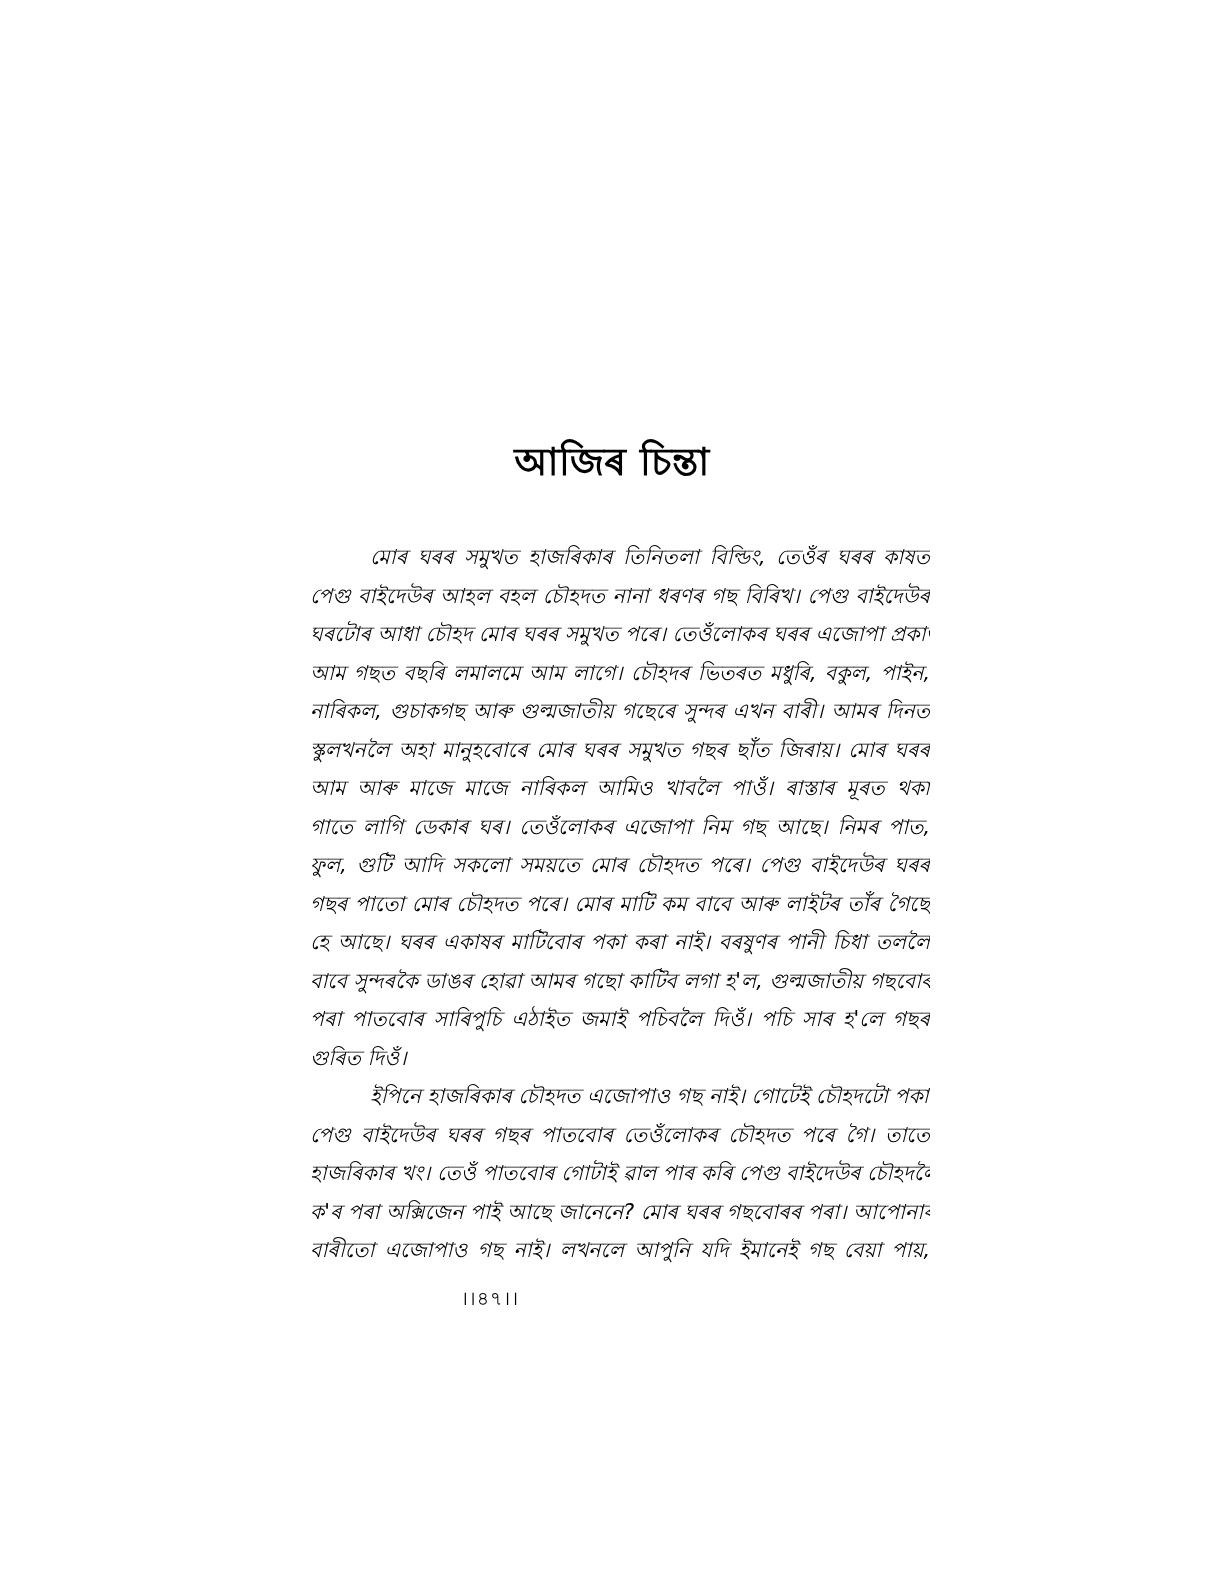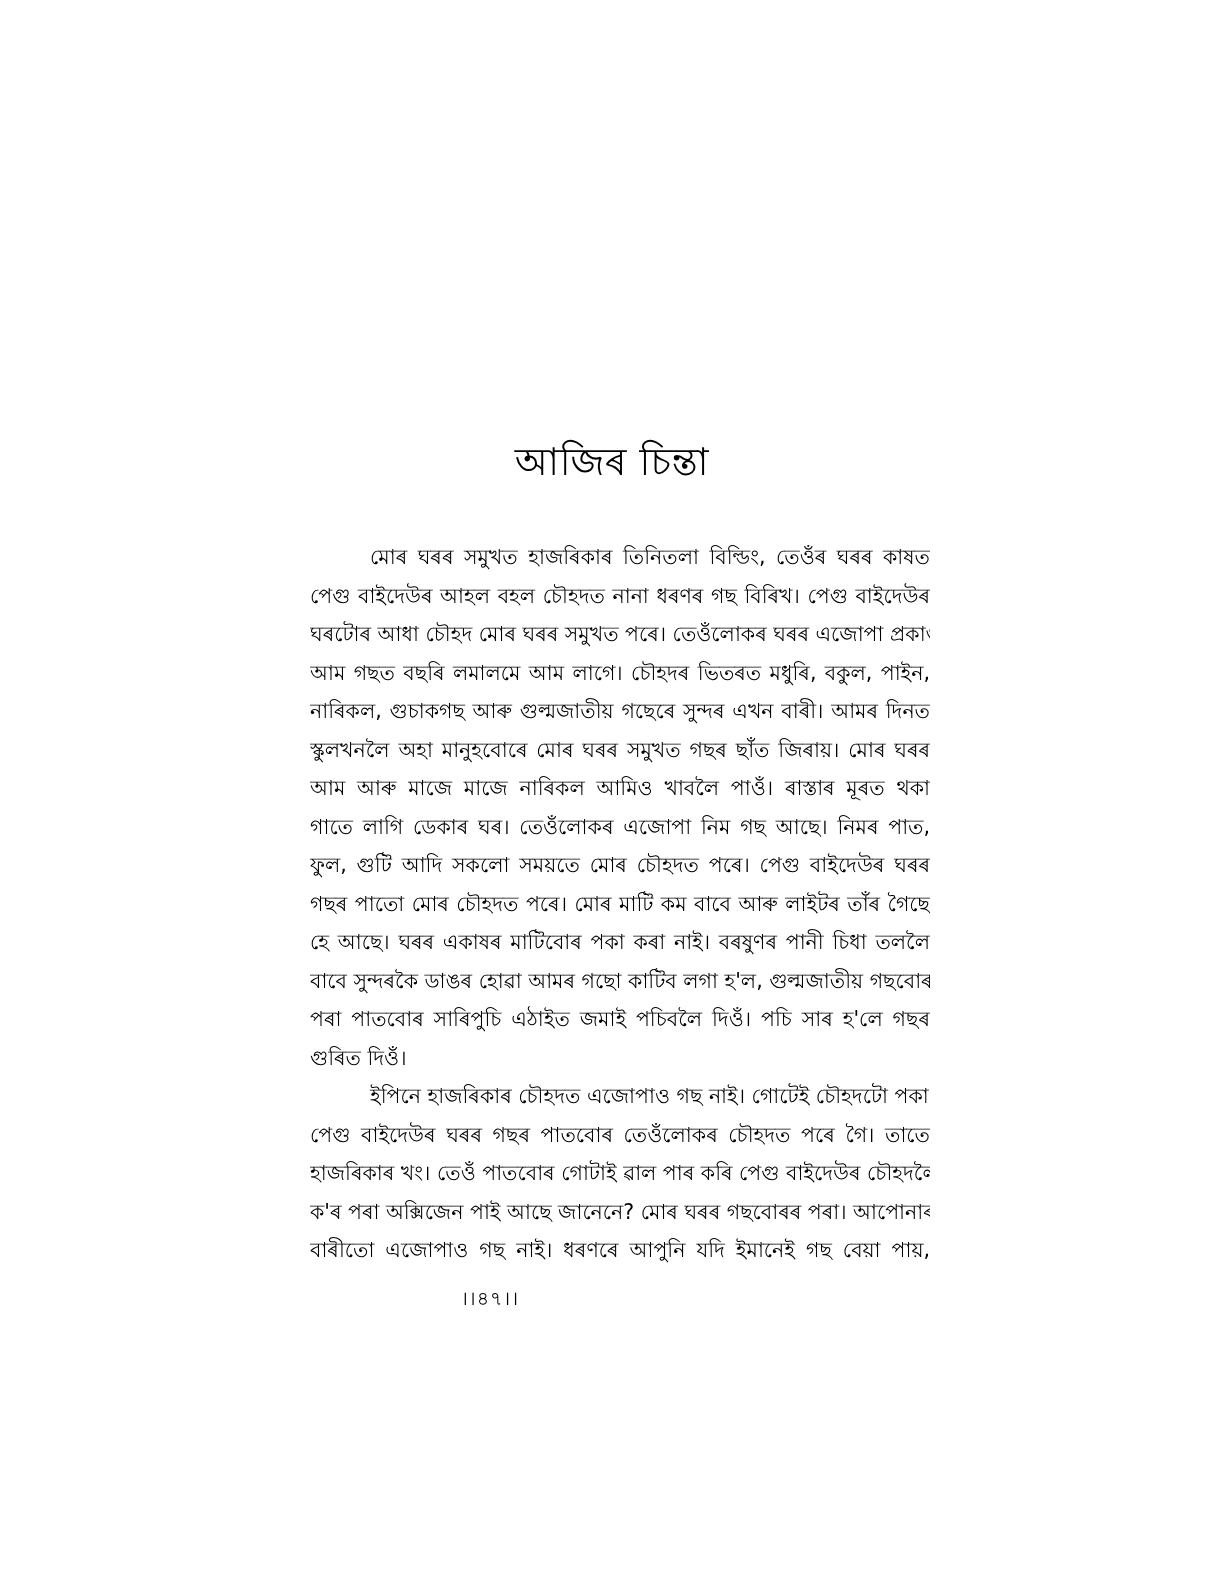--- a/index.html
+++ b/index.html
@@ -21,32 +21,33 @@
     width: 1224px;
     height: 1584px;
   }
   .title {
     position: absolute;
     top: 412px;
     left: 0;
     width: 1224px;
     text-align: center;
     font-size: 38px;
-    font-weight: normal;
+    font-weight: bold;
     line-height: 50px;
     letter-spacing: 0.5px;
   }
   .body-text {
     position: absolute;
     left: 310px;
     top: 538px;
     width: 620px;
     font-size: 20.5px;
     line-height: 38.5px;
     text-align: justify;
+    font-style: italic;
   }
   .para {
     margin: 0;
     text-indent: 0;
   }
   .line {
     display: block;
     text-align: justify;
     text-align-last: justify;
     white-space: nowrap;
@@ -94,20 +95,20 @@
       <span class="line">বাবে সুন্দৰকৈ ডাঙৰ হোৱা আমৰ গছো কাটিব লগা হ'ল, গুল্মজাতীয় গছবোৰ</span>
       <span class="line">পৰা পাতবোৰ সাৰিপুচি এঠাইত জমাই পচিবলৈ দিওঁ। পচি সাৰ হ'লে গছৰ</span>
       <span class="line last">গুৰিত দিওঁ।</span>
     </div>
 
     <div class="para">
       <span class="line first">ইপিনে হাজৰিকাৰ চৌহদত এজোপাও গছ নাই। গোটেই চৌহদটো পকা।</span>
       <span class="line">পেগু বাইদেউৰ ঘৰৰ গছৰ পাতবোৰ তেওঁলোকৰ চৌহদত পৰে গৈ। তাতে</span>
       <span class="line">হাজৰিকাৰ খং। তেওঁ পাতবোৰ গোটাই ৱাল পাৰ কৰি পেগু বাইদেউৰ চৌহদলৈ</span>
       <span class="line">ক'ৰ পৰা অক্সিজেন পাই আছে জানেনে? মোৰ ঘৰৰ গছবোৰৰ পৰা। আপোনাৰ</span>
-      <span class="line">বাৰীতো এজোপাও গছ নাই। ধৰণৰে আপুনি যদি ইমানেই গছ বেয়া পায়,</span>
+      <span class="line">বাৰীতো এজোপাও গছ নাই। লখনলে আপুনি যদি ইমানেই গছ বেয়া পায়,</span>
     </div>
 
   </div>
 
   <div class="page-number">।।৪৭।।</div>
 
 </div>
 
 </body></html>

